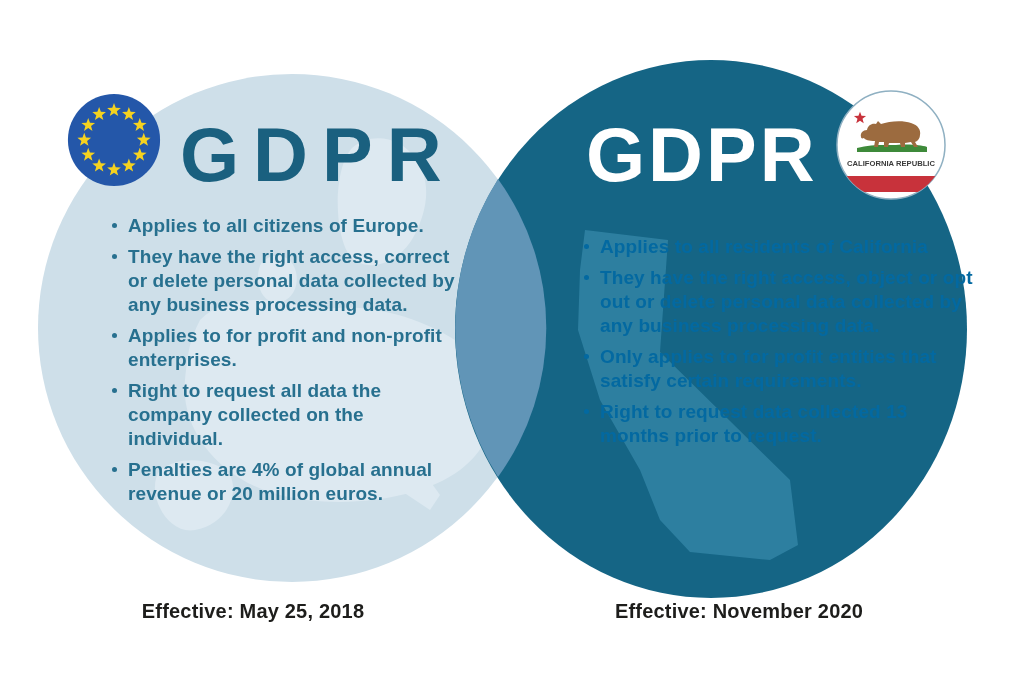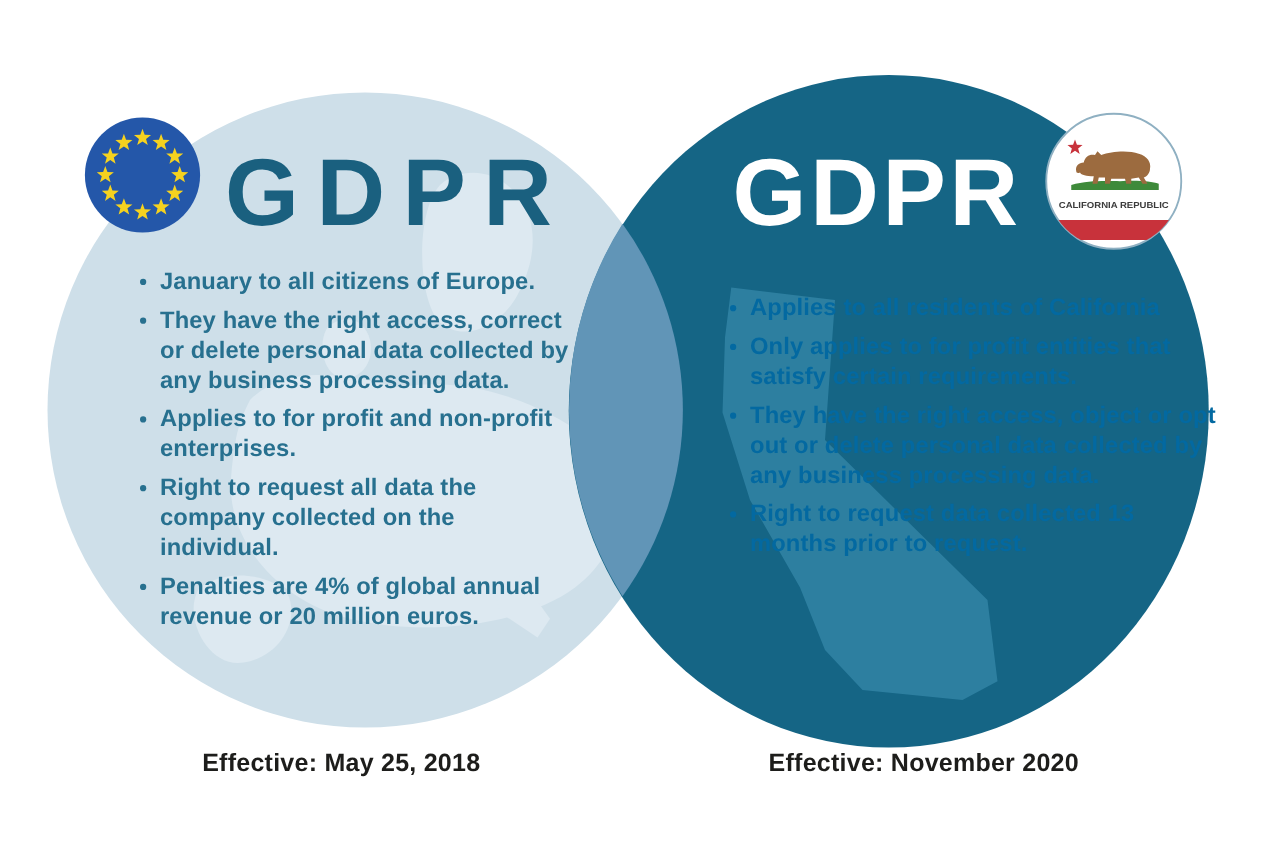--- a/index.html
+++ b/index.html
@@ -23,21 +23,21 @@
   ul.bullets li::before{
     content:"";position:absolute;left:1px;top:9px;width:5px;height:5px;border-radius:50%;
     background:currentColor;
   }
   .bullets-left{left:111px;top:214px;width:347px;color:#27708f;}
   .bullets-right{left:583px;top:235px;width:392px;color:#0369a1;}
   .effective{
     position:absolute;top:600px;width:306px;text-align:center;
     font-size:20px;font-weight:700;color:#1d1d1b;letter-spacing:0.2px;
   }
-  .effective-left{left:120px;}
+  .effective-left{left:100px;}
   .effective-right{left:586px;}
 </style>
 </head>
 <body>
 
 <div class="canvas">
 
   <svg class="venn" width="1024" height="678" viewBox="0 0 1024 678">
     <defs>
       <clipPath id="clipLeft">
@@ -101,30 +101,30 @@
     </g>
     <path d="M-34,3 C-20,-1 -5,0 5,0 C18,-1 30,0 36,2 L36,7 L-34,7 Z" fill="#3e8a3a"></path>
     <path d="M-30,-8 C-31,-12 -28,-15 -24,-15 C-23,-20 -19,-22 -15,-21 L-13,-24 L-10,-21 C-2,-24 12,-25 20,-22 C27,-20 30,-15 29,-10 C29,-7 27,-4 24,-3 L27,2 L23,2 L20,-3 L14,-2 L14,2 L10,2 L9,-2 L-2,-2 L-3,2 L-7,2 L-7,-3 L-12,-3 L-13,2 L-17,2 L-16,-4 C-22,-4 -26,-5 -27,-7 C-29,-6 -30,-7 -30,-8 Z" fill="#9c6b3f"></path>
     <text y="21" text-anchor="middle" font-size="7" font-weight="700" textLength="88" lengthAdjust="spacingAndGlyphs" fill="#3b3b3b">CALIFORNIA REPUBLIC</text>
   </svg>
 
   <div class="title title-gdpr">GDPR</div>
   <div class="title title-ccpa">GDPR</div>
 
   <ul class="bullets bullets-left">
-    <li>January to all citizens of Europe.</li>
+    <li>Applies to all citizens of Europe.</li>
     <li>They have the right access, correct or delete personal data collected by any business processing data.</li>
     <li>Applies to for profit and non-profit enterprises.</li>
     <li>Right to request all data the company collected on the individual.</li>
     <li>Penalties are 4% of global annual revenue or 20 million euros.</li>
   </ul>
 
   <ul class="bullets bullets-right">
     <li>Applies to all residents of California</li>
+    <li>They have the right access, object or opt out or delete personal data collected by any business processing data.</li>
     <li>Only applies to for profit entities that satisfy certain requirements.</li>
-    <li>They have the right access, object or opt out or delete personal data collected by any business processing data.</li>
     <li>Right to request data collected 13 months prior to request.</li>
   </ul>
 
   <div class="effective effective-left">Effective: May 25, 2018</div>
   <div class="effective effective-right">Effective: November 2020</div>
 
 </div>
 
 </body></html>

